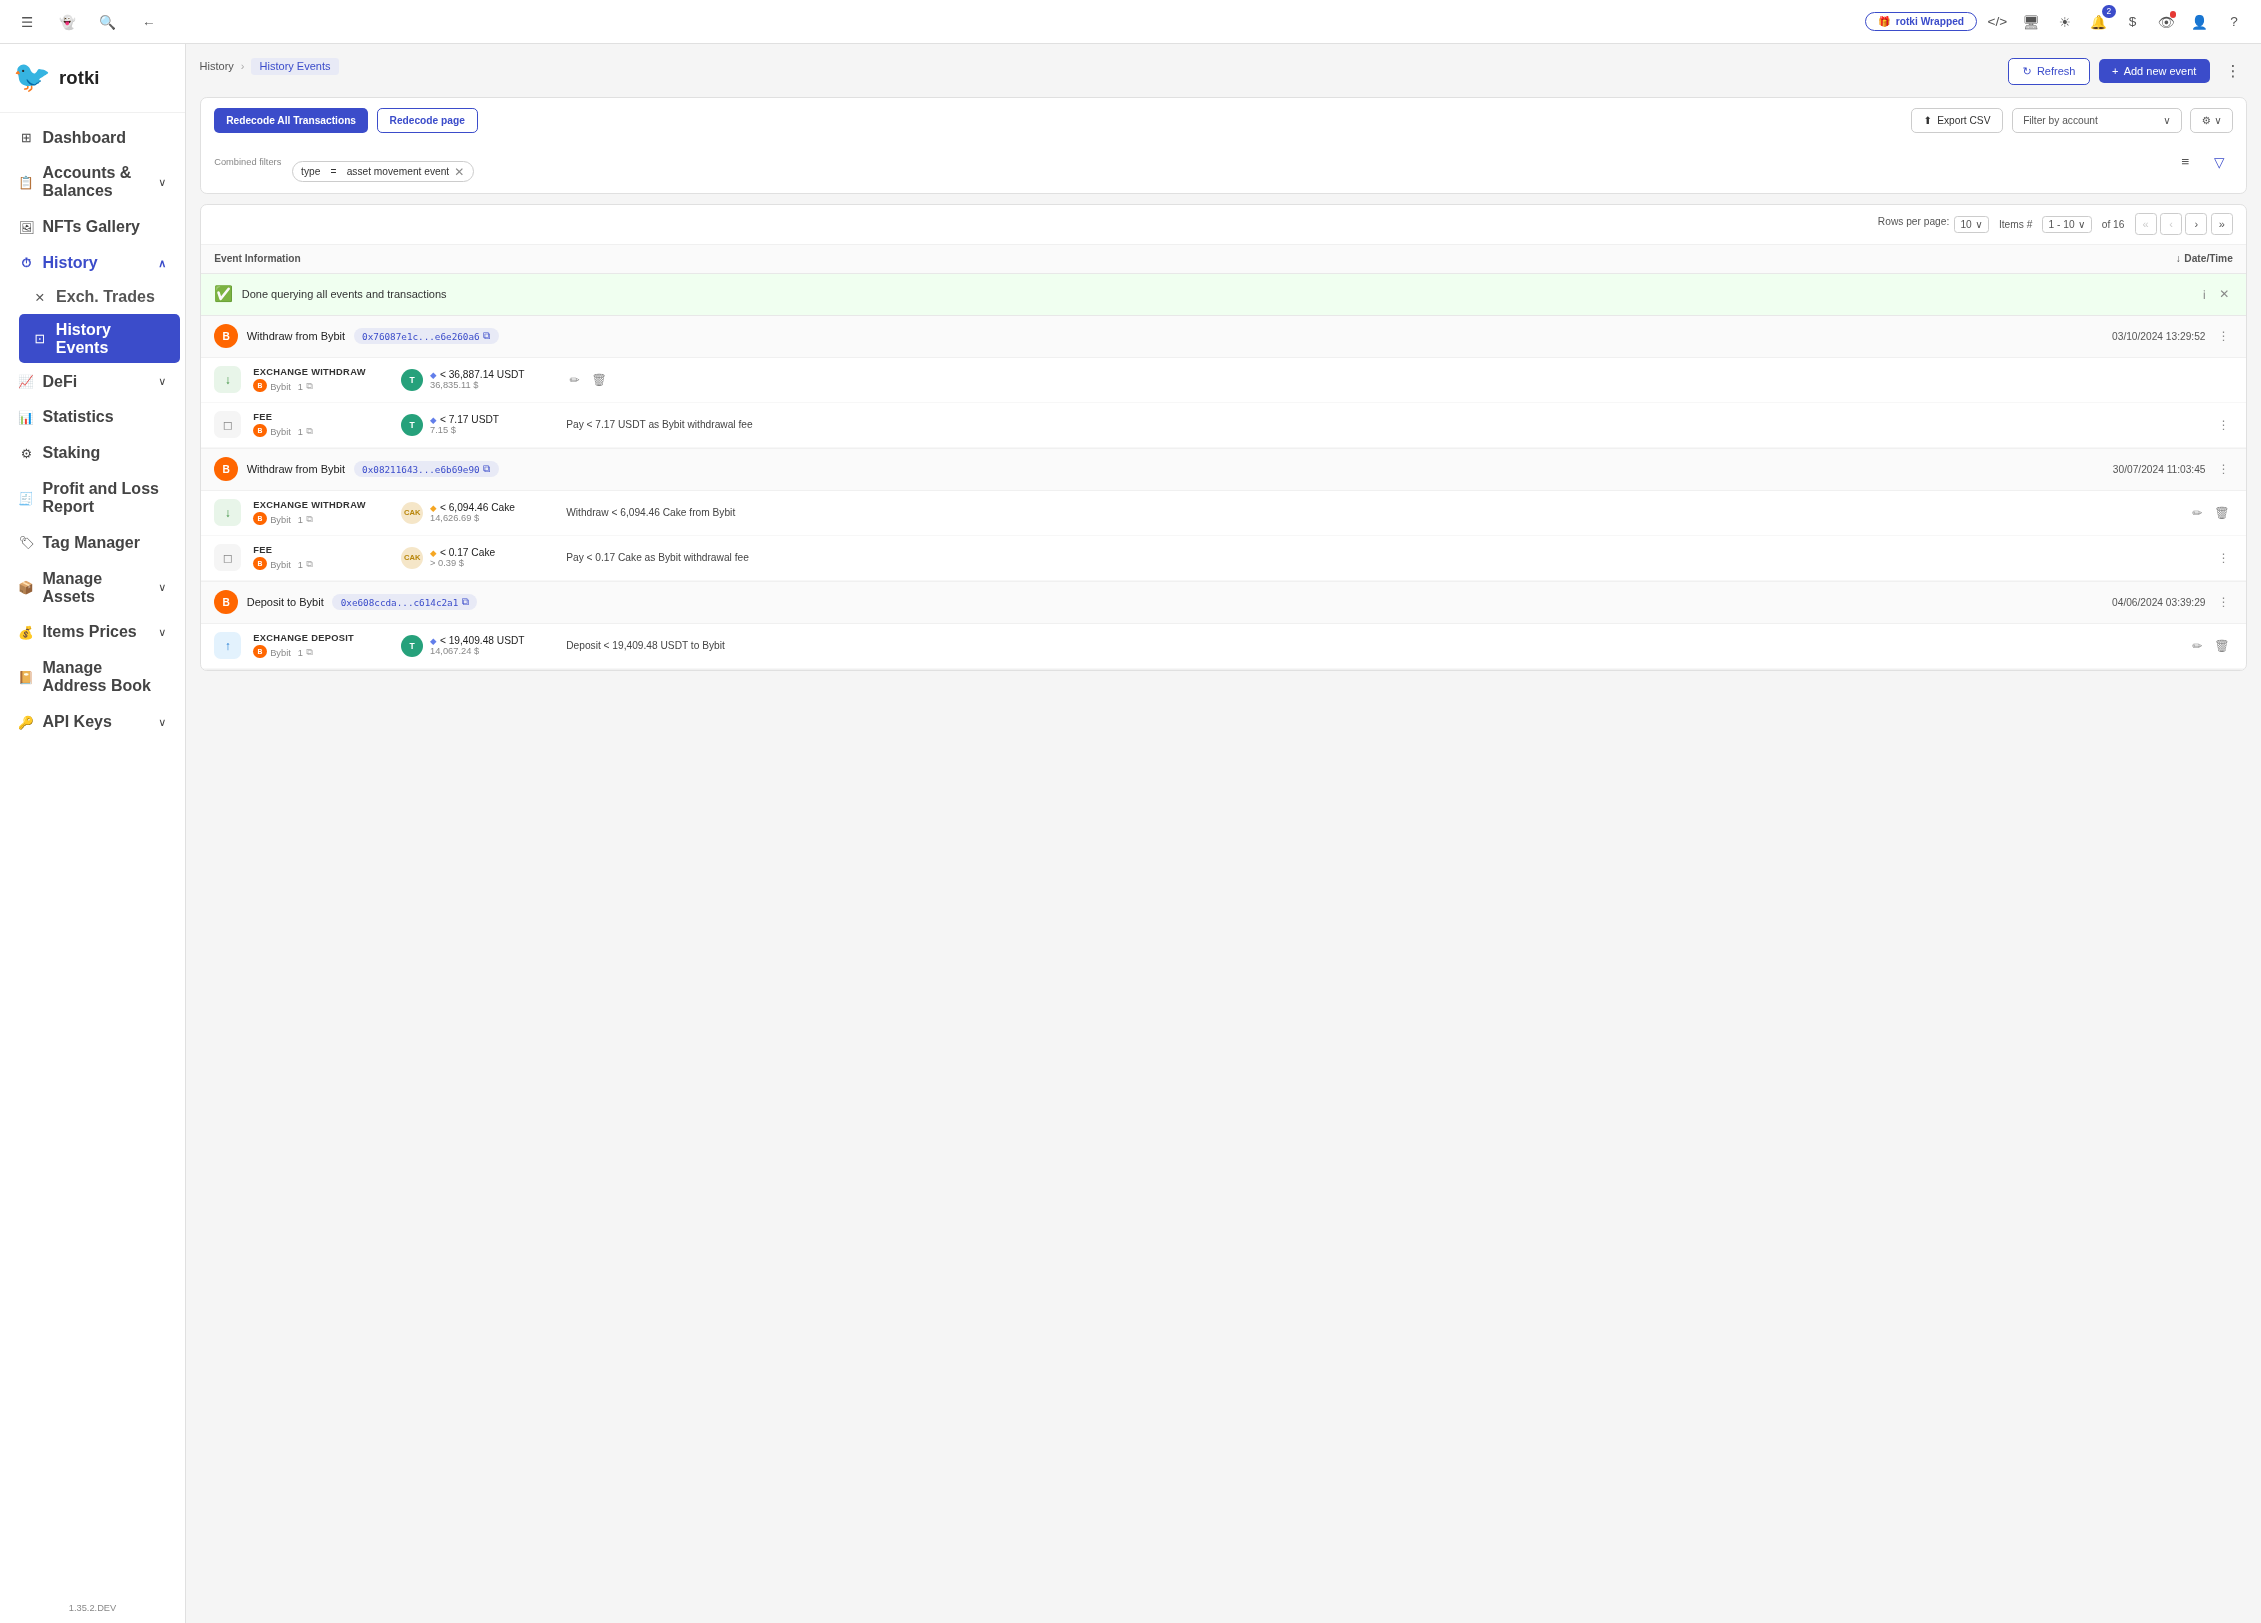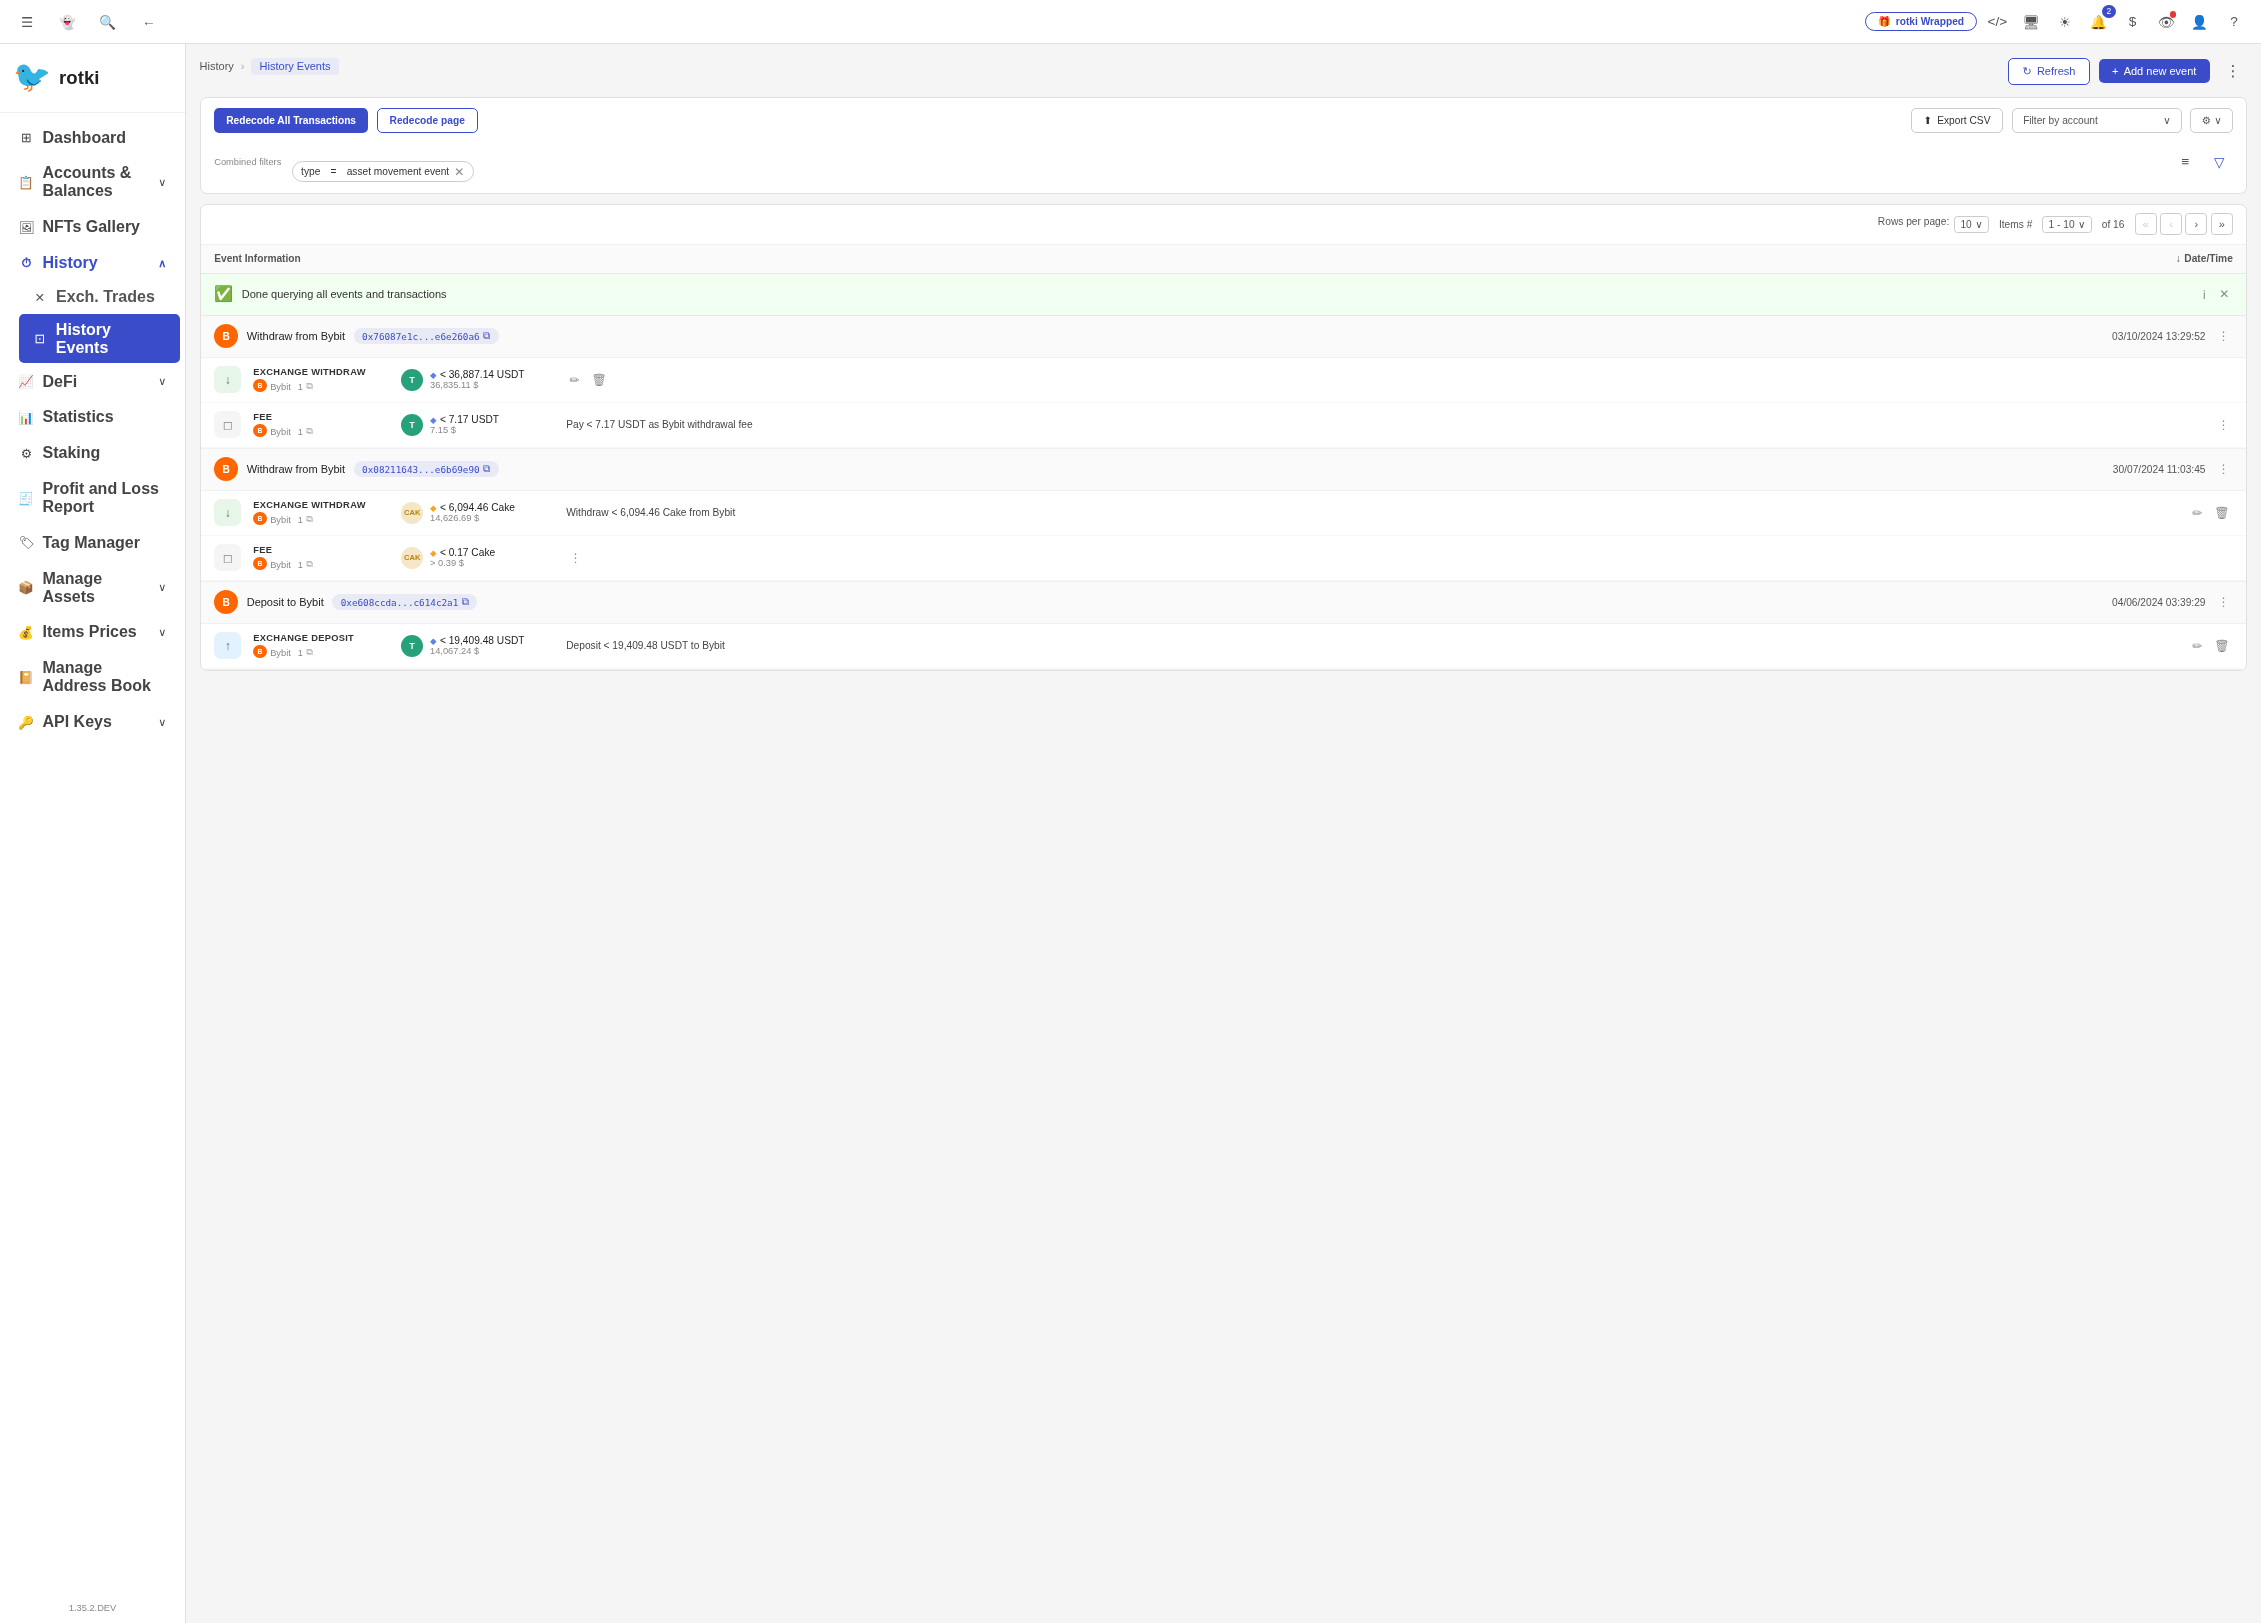--- a/index.html
+++ b/index.html
@@ -582,20 +582,21 @@
           <div class="asset-block">
             <div class="asset-logo" style="background:#f5e6c8; color:#b8860b; font-size:7.6px;">CAK</div>
             <div>
               <div style="display:flex; align-items:center; gap:3.4px;">
                 <span style="font-size:8.5px; color:#f5a623;">◆</span>
                 <span class="asset-amount">&lt; 0.17 Cake</span>
               </div>
               <div class="asset-usd">&gt; 0.39 $</div>
             </div>
           </div>
+          <div class="event-desc">Pay &lt; 0.17 Cake as Bybit withdrawal fee</div>
           <div class="event-actions">
             <button class="action-btn">⋮</button>
           </div>
         </div>
       </div>
 
       <div class="tx-group">
         <div class="tx-header">
           <div class="tx-header-left">
             <div class="avatar" style="background:#ff6600;">B</div>

